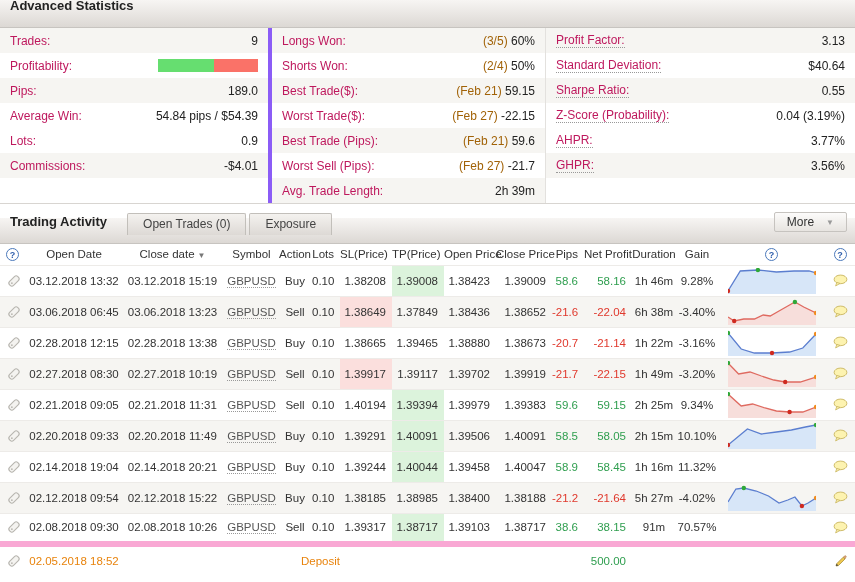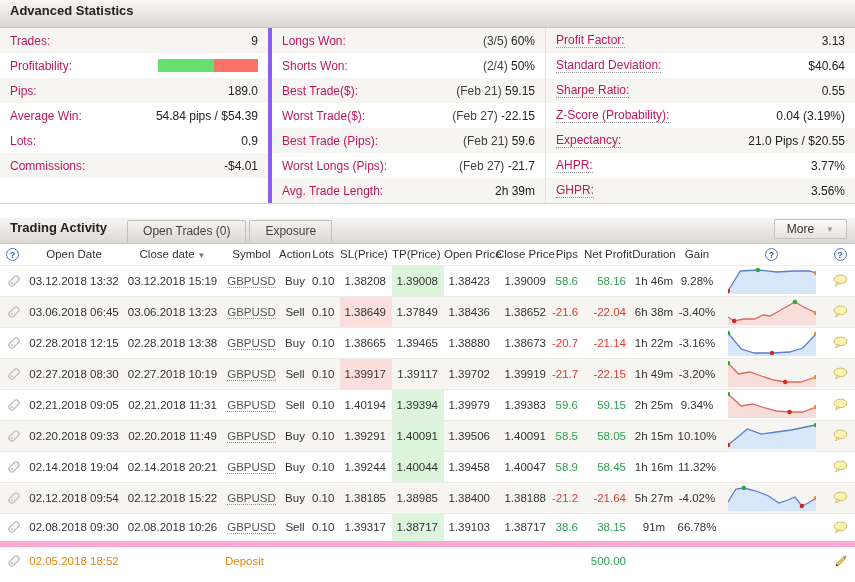--- a/index.html
+++ b/index.html
@@ -1,40 +1,40 @@
 <!DOCTYPE html>
 <html style="--pos: #2f9e4f; --neg: #e0392d; --orange: #e8830c; --tpbg: #dcf3dc; --slbg: #fbdfdd;"><head>
 <meta charset="utf-8">
 <style>
   :root{
     --pos:#2f9e4f; --neg:#e0392d; --orange:#e8830c;
     --tpbg:#dcf3dc; --slbg:#fbdfdd;
   }
   *{box-sizing:border-box;margin:0;padding:0}
   body{width:855px;height:582px;background:#fff;font-family:"Liberation Sans",sans-serif;overflow:hidden}
-  .strip{background:linear-gradient(#f7f5f3,#dcd8d4);border-bottom:1px solid #c7c4c0;display:flex;align-items:center;padding:0 8px;position:relative}
+  .strip{background:linear-gradient(#f7f5f3,#dcd8d4);border-bottom:1px solid #c7c4c0;display:flex;align-items:flex-end;padding:8px 8px;position:relative}
   .strip-top{height:28px}
   .strip-ta{height:26px;margin-top:14px}
   .section-title{font-weight:bold;font-size:13px;color:#222;padding:0 20px 6px 2px;white-space:nowrap}
   .tabs{display:flex;gap:3px}
   .tab{background:linear-gradient(#f4f2ef,#ddd9d5);border:1px solid #c2bfba;border-bottom:none;border-radius:2px 2px 0 0;padding:0 15px;font-size:12px;color:#444;line-height:21px;height:22px;cursor:pointer;white-space:nowrap}
   .tab.active{background:#fff;height:23px;line-height:23px;margin-bottom:-1px;color:#222}
   .more-btn{margin-left:auto;margin-bottom:3px;background:linear-gradient(#fcfbfa,#e7e4e0);border:1px solid #c6c3bf;border-radius:2px;font-size:12px;color:#333;padding:2px 12px;display:flex;align-items:center;cursor:pointer}
   .more-arrow{font-size:8px;color:#999;margin-left:12px}
   
   .stats{display:flex;border-bottom:1px solid #d8d5d1}
   .stat-col1{width:268px}
   .stat-col2{width:277px;border-left:4px solid #8b5cf6}
   .stat-col3{width:310px;border-left:1px solid #e3e1de}
   .stat-row{display:flex;align-items:center;justify-content:space-between;height:25px;padding:0 10px;font-size:12px}
   .stat-row.alt{background:#f6f5f2}
   .stat-label{color:#be185d;white-space:nowrap}
   .stat-label.dotted{border-bottom:1px dotted #999}
   .stat-value{color:#222;white-space:nowrap}
-  .muted{color:#404040}
+  .muted{color:#a16207}
   .prof-bar{display:flex;width:100px;height:13px}
   .pb-green{background:#66de70;height:100%}
   .pb-red{background:#fa7268;height:100%}
   
   table{border-collapse:collapse;table-layout:fixed;width:855px;font-size:11.5px}
   th{font-weight:normal;color:#333;height:21px;white-space:nowrap;background:#fff;text-align:center}
   tbody tr{border-top:1px solid #edebe8}
   tbody tr.alt{background:#f6f5f2}
   td{height:31px;color:#333;white-space:nowrap}
   .r{text-align:right;padding-right:6px}
@@ -42,21 +42,21 @@
   .left{text-align:left;padding-left:6px}
   .sym span{border-bottom:1px dotted #999;color:#555}
   .pos{color:var(--pos)} .neg{color:var(--neg)}
   .hit-tp{background:var(--tpbg)} .hit-sl{background:var(--slbg)}
   .help{display:inline-block;width:13px;height:13px;line-height:12px;border-radius:50%;border:1px solid #4b79bb;color:#3160ad;font-size:9px;font-weight:bold;text-align:center;background:#fff;cursor:pointer}
   .sort-arrow{font-size:8px;color:#777;margin-left:3px}
   .icon-cell{text-align:center}
   .chart-cell{text-align:center;vertical-align:middle}
   tr.deposit{background:#fff;border-top:6px solid #f9a8d4}
   tr.deposit .odate,tr.deposit .dep-label{color:var(--orange)}
-  tr.deposit .dep-label{text-align:left}
+  tr.deposit .dep-label{text-align:right}
   svg{vertical-align:middle}
 </style>
 </head>
 <body>
 
 <div class="strip strip-top">
   <div class="section-title">Advanced Statistics</div>
 </div>
 <div class="stats">
   <div class="stat-col1" id="stat-col1">
@@ -103,21 +103,21 @@
       </div>
       <div class="stat-row">
         <span class="stat-label">Worst Trade($):</span>
         <span class="stat-value"><span class="muted">(Feb 27) </span><span>-22.15</span></span>
       </div>
       <div class="stat-row alt">
         <span class="stat-label">Best Trade (Pips):</span>
         <span class="stat-value"><span class="muted">(Feb 21) </span><span>59.6</span></span>
       </div>
       <div class="stat-row">
-        <span class="stat-label">Worst Longs (Pips):</span>
+        <span class="stat-label">Worst Sell (Pips):</span>
         <span class="stat-value"><span class="muted">(Feb 27) </span><span>-21.7</span></span>
       </div>
       <div class="stat-row alt">
         <span class="stat-label">Avg. Trade Length:</span>
         <span class="stat-value"><span>2h 39m</span></span>
       </div>
     </div>
   <div class="stat-col3" id="stat-col3">
       <div class="stat-row alt">
         <span class="stat-label dotted">Profit Factor:</span>
@@ -127,24 +127,20 @@
         <span class="stat-label dotted">Standard Deviation:</span>
         <span class="stat-value"><span>$40.64</span></span>
       </div>
       <div class="stat-row alt">
         <span class="stat-label dotted">Sharpe Ratio:</span>
         <span class="stat-value"><span>0.55</span></span>
       </div>
       <div class="stat-row">
         <span class="stat-label dotted">Z-Score (Probability):</span>
         <span class="stat-value"><span>0.04 (3.19%)</span></span>
-      </div>
-      <div class="stat-row alt">
-        <span class="stat-label dotted">Expectancy:</span>
-        <span class="stat-value"><span>21.0 Pips / $20.55</span></span>
       </div>
       <div class="stat-row">
         <span class="stat-label dotted">AHPR:</span>
         <span class="stat-value"><span>3.77%</span></span>
       </div>
       <div class="stat-row alt">
         <span class="stat-label dotted">GHPR:</span>
         <span class="stat-value"><span>3.56%</span></span>
       </div>
     </div>
@@ -462,21 +458,21 @@
         <td class="cen sym"><span>GBPUSD</span></td>
         <td class="cen">Sell</td>
         <td class="r">0.10</td>
         <td class="r">1.39317</td>
         <td class="r hit-tp">1.38717</td>
         <td class="r">1.39103</td>
         <td class="r">1.38717</td>
         <td class="r pos">38.6</td>
         <td class="r pos">38.15</td>
         <td class="cen">91m</td>
-        <td class="cen">66.78%</td>
+        <td class="cen">70.57%</td>
         <td class="chart-cell"></td>
         <td class="icon-cell"><svg width="15" height="13" viewBox="0 0 16 13">
             <ellipse cx="8" cy="5.3" rx="6.8" ry="4.6" fill="#fdf3b0" stroke="#cbb864" stroke-width="1"></ellipse>
             <path d="M4 8.6 L2.8 12.3 L7.6 9.6 Z" fill="#fdf3b0" stroke="#cbb864" stroke-width="0.9" stroke-linejoin="round"></path>
           </svg></td>
       </tr>
       <tr class="deposit">
         <td class="icon-cell"><svg width="16" height="16" viewBox="0 0 16 16">
             <g transform="rotate(-45 8 8)">
               <rect x="2.2" y="5.2" width="11.6" height="5.6" rx="2.4" fill="#f4f3f0" stroke="#b7b5af" stroke-width="1.1"></rect>

